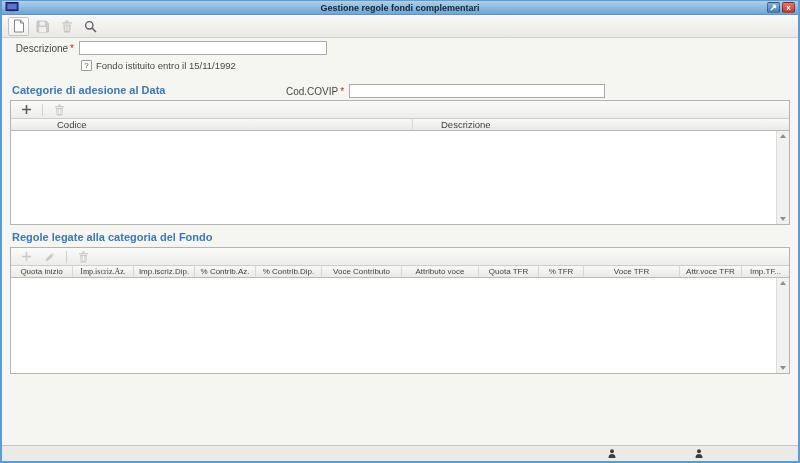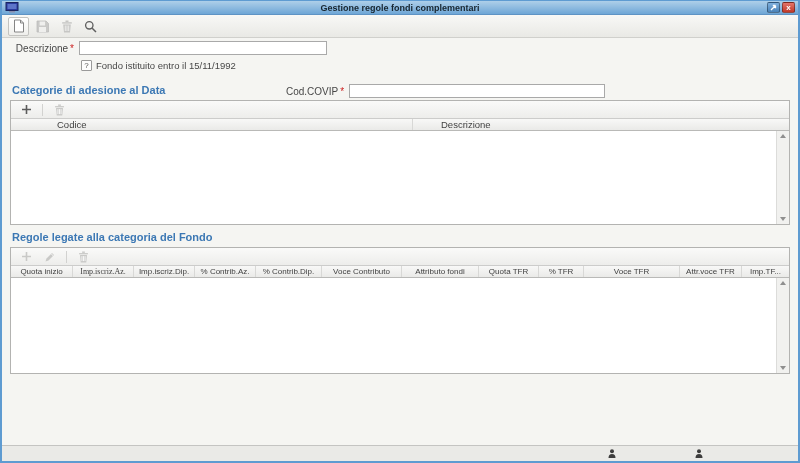--- a/index.html
+++ b/index.html
@@ -271,21 +271,21 @@
           </span>
         </span>
       </div>
       <div class="grid-header rules-header">
         <span>Quota inizio</span>
         <span>Imp.iscriz.Az.</span>
         <span>Imp.iscriz.Dip.</span>
         <span>% Contrib.Az.</span>
         <span>% Contrib.Dip.</span>
         <span>Voce Contributo</span>
-        <span>Attributo fondi</span>
+        <span>Attributo voce</span>
         <span>Quota TFR</span>
         <span>% TFR</span>
         <span>Voce TFR</span>
         <span>Attr.voce TFR</span>
         <span>Imp.TF...</span>
       </div>
       <div class="grid-body">
         <div class="body-space"></div>
         <div class="vscroll">
           <span class="arr-up"></span>

